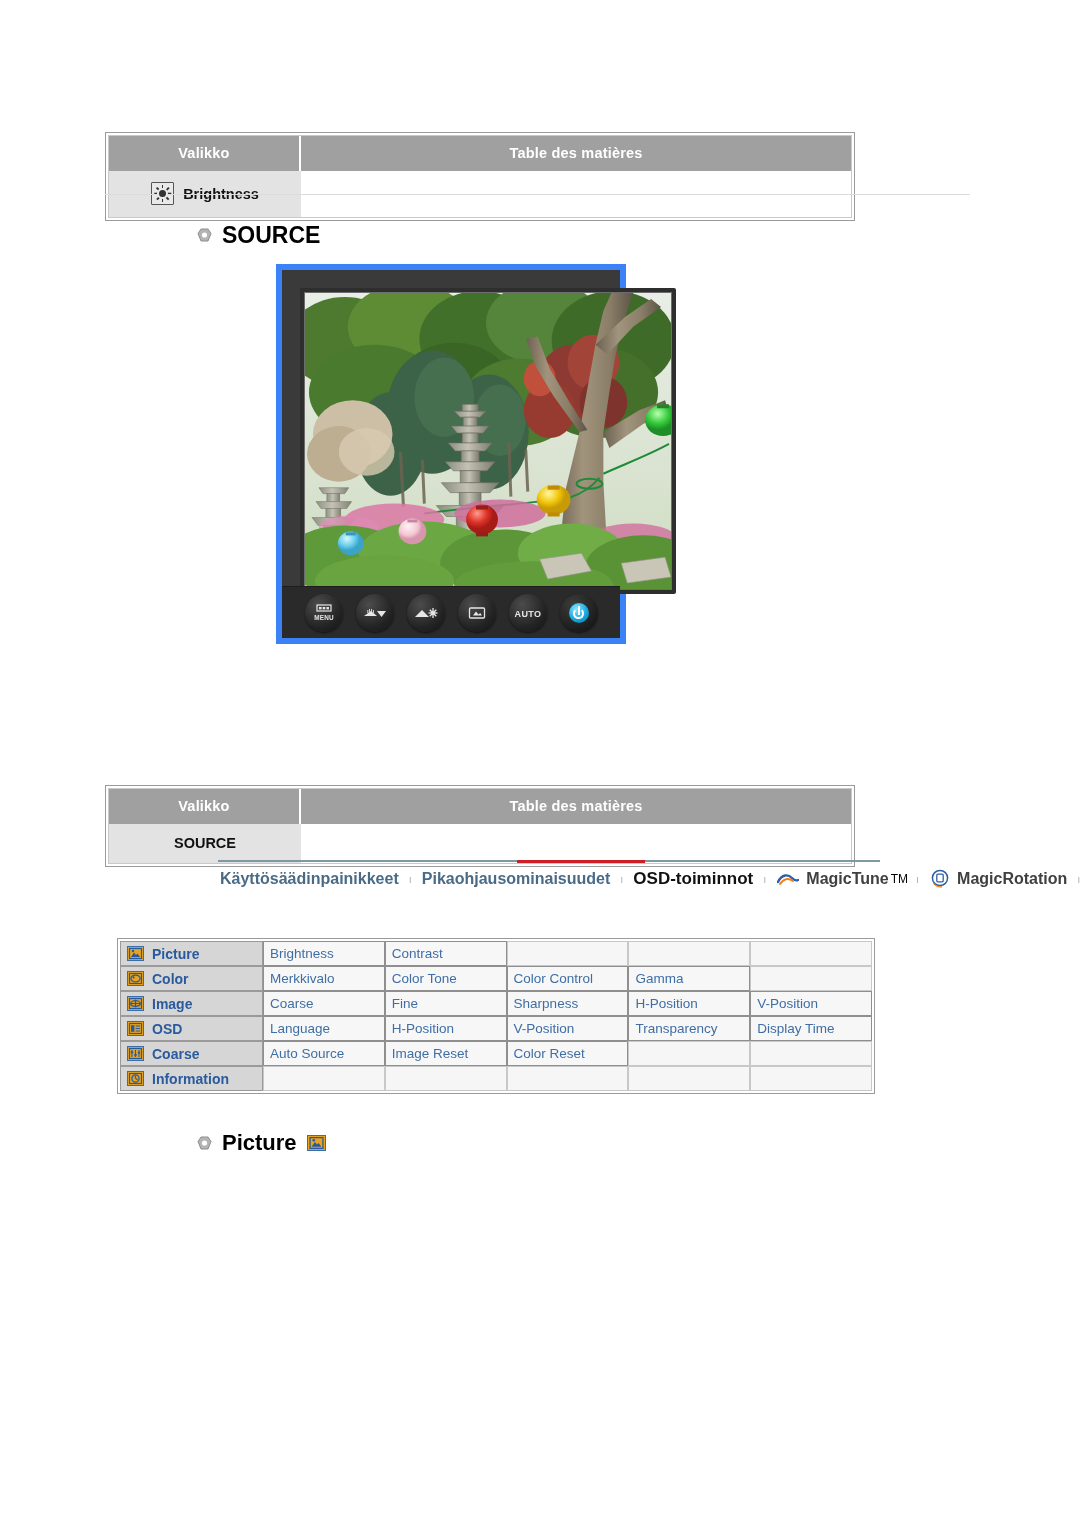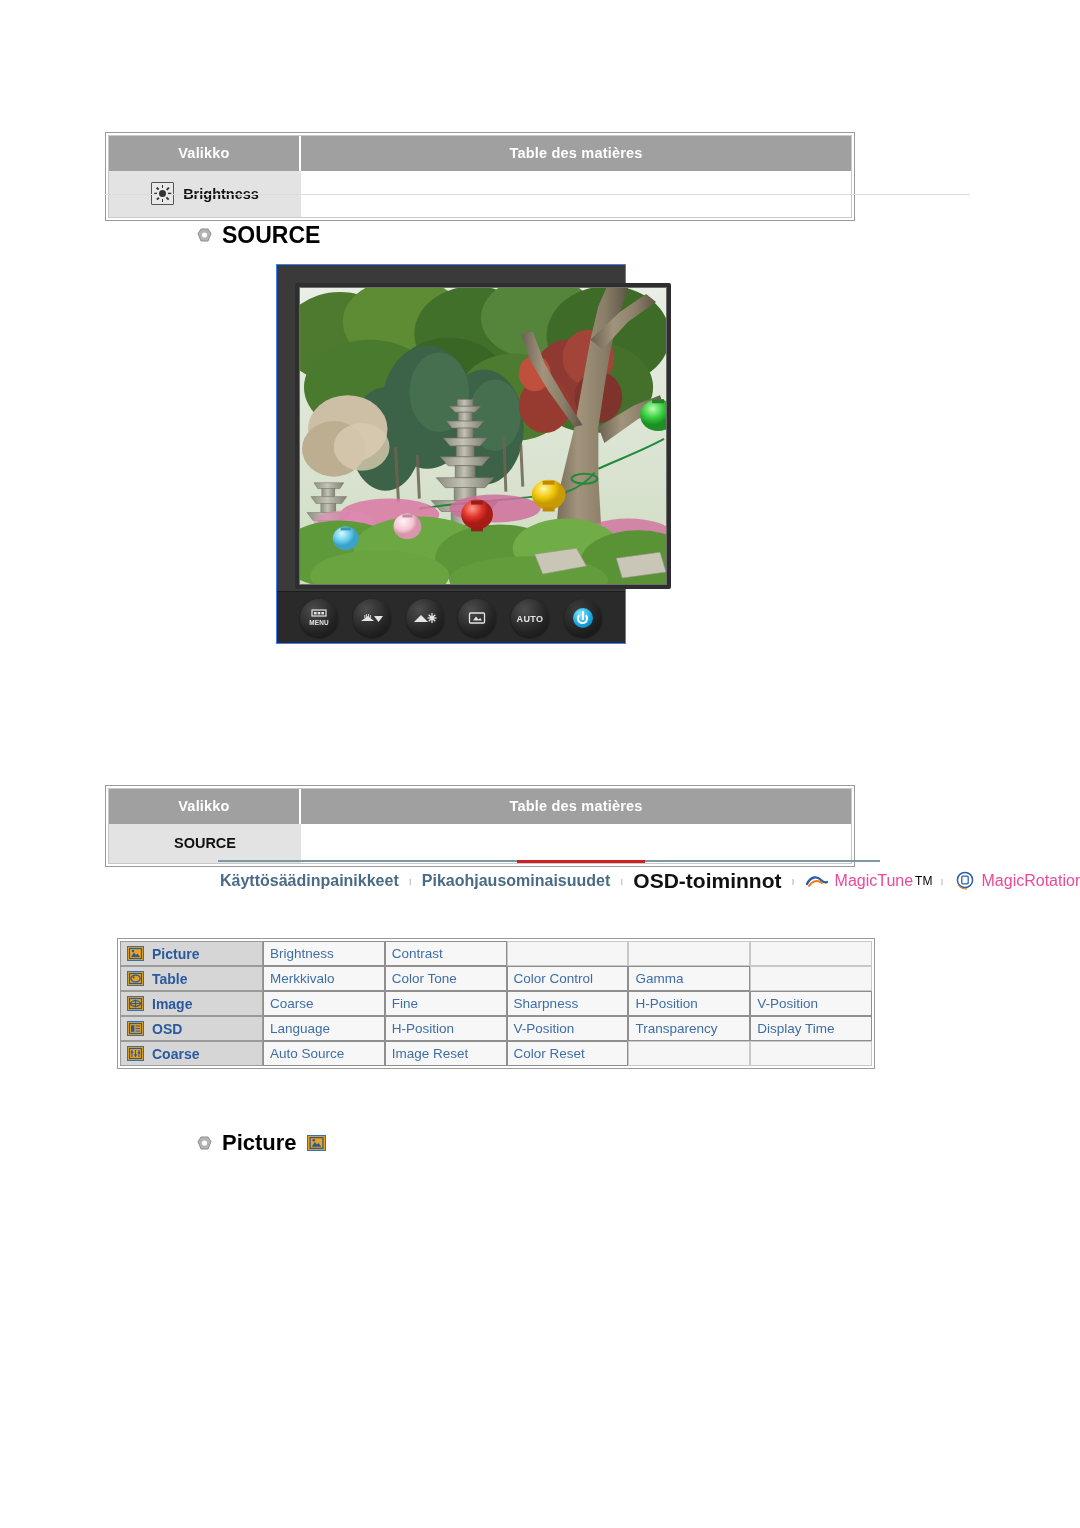--- a/index.html
+++ b/index.html
@@ -140,21 +140,21 @@
   .bullet-hex svg { display: block; }
 
   
   .monitor {
     position: absolute;
     left: 276px;
     top: 264px;
     width: 350px;
     height: 380px;
     background: #3a3a3a;
-    border: 1px solid #3b82f6;
+    border: 6px solid #3b82f6;
     box-sizing: border-box;
   }
   .monitor-bezel {
     position: absolute;
     left: 18px; top: 18px;
     width: 376px; height: 306px;
     background: #2e2e2e;
     box-sizing: border-box;
     padding: 4px;
     border-radius: 2px;
@@ -253,25 +253,25 @@
     display: flex;
     align-items: center;
     white-space: nowrap;
   }
   .nav-link {
     font-size: 16px;
     color: #4a6b86;
     font-weight: bold;
     padding: 0 2px;
   }
-  .nav-link.plain { font-weight: normal; color: #ec4899; }
+  .nav-link.plain { font-weight: bold; color: #404040; }
   .nav-link.active {
     color: #111111;
     font-weight: bold;
-    font-size: 21px;
+    font-size: 17px;
   }
   .nav-sep {
     color: #a8b6c0;
     font-size: 11px;
     padding: 0 8px;
   }
   .nav-icon { display: inline-block; margin: 0 5px 0 3px; vertical-align: middle; }
   .nav-icon svg { display: block; }
   .tm { font-size: 12px; vertical-align: super; }
 
@@ -673,21 +673,21 @@
   <div class="osd-row">
     <div class="osd-cat">
       <span class="osd-icon">
         <svg width="15" height="13" viewBox="0 0 15 13">
           <rect x="0" y="0" width="15" height="13" fill="#e8a41e"></rect>
           <rect x="1.5" y="1.5" width="12" height="10" fill="none" stroke="#2a5a9e" stroke-width="1.2"></rect>
           <ellipse cx="7.5" cy="6.5" rx="4.6" ry="3.4" fill="none" stroke="#2a5a9e" stroke-width="1.3"></ellipse>
           <circle cx="5.6" cy="5.4" r="1.1" fill="#2a5a9e"></circle>
         </svg>
       </span>
-      <span class="osd-cat-label">Table</span>
+      <span class="osd-cat-label">Color</span>
     </div>
     <div class="osd-cell filled">Merkkivalo</div>
     <div class="osd-cell filled">Color Tone</div>
     <div class="osd-cell filled">Color Control</div>
     <div class="osd-cell filled">Gamma</div>
     <div class="osd-cell empty"></div>
   </div>
 
   <div class="osd-row">
     <div class="osd-cat">
@@ -748,20 +748,39 @@
       </span>
       <span class="osd-cat-label">Coarse</span>
     </div>
     <div class="osd-cell filled">Auto Source</div>
     <div class="osd-cell filled">Image Reset</div>
     <div class="osd-cell filled">Color Reset</div>
     <div class="osd-cell empty"></div>
     <div class="osd-cell empty"></div>
   </div>
 
+  <div class="osd-row">
+    <div class="osd-cat">
+      <span class="osd-icon">
+        <svg width="15" height="13" viewBox="0 0 15 13">
+          <rect x="0" y="0" width="15" height="13" fill="#e8a41e"></rect>
+          <rect x="1.5" y="1.5" width="12" height="10" fill="none" stroke="#2a5a9e" stroke-width="1.2"></rect>
+          <circle cx="7.5" cy="6.5" r="3.6" fill="none" stroke="#2a5a9e" stroke-width="1.3"></circle>
+          <line x1="7.5" y1="6.5" x2="7.5" y2="3.8" stroke="#2a5a9e" stroke-width="1.2"></line>
+          <line x1="7.5" y1="6.5" x2="9.6" y2="7.6" stroke="#2a5a9e" stroke-width="1.2"></line>
+        </svg>
+      </span>
+      <span class="osd-cat-label">Information</span>
+    </div>
+    <div class="osd-cell empty"></div>
+    <div class="osd-cell empty"></div>
+    <div class="osd-cell empty"></div>
+    <div class="osd-cell empty"></div>
+    <div class="osd-cell empty"></div>
+  </div>
 </div>
 
 <div class="section-heading" style="left:197px; top:1130px; font-size:22px;">
   <span class="bullet-hex">
     <svg width="15" height="15" viewBox="0 0 15 15">
       <polygon points="4,1 11,1 14,5.5 11,13 4,13 1,5.5" fill="#b4b4b4" stroke="#8e8e8e" stroke-width="1"></polygon>
       <circle cx="7.5" cy="7" r="2.6" fill="#ffffff"></circle>
     </svg>
   </span>
   <span>Picture</span>

